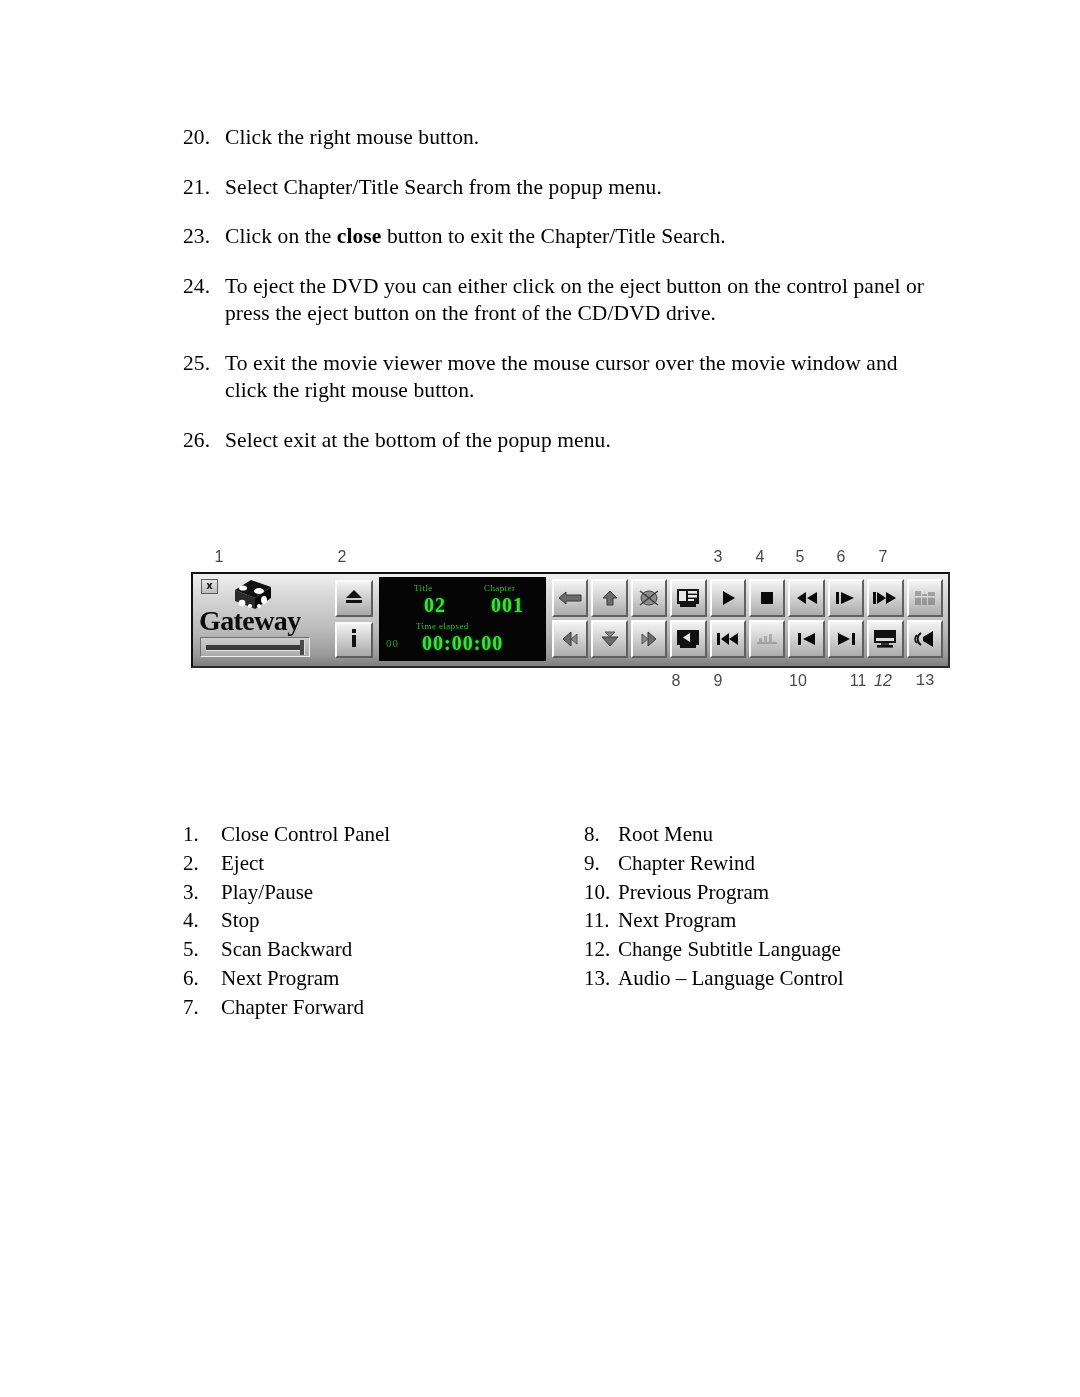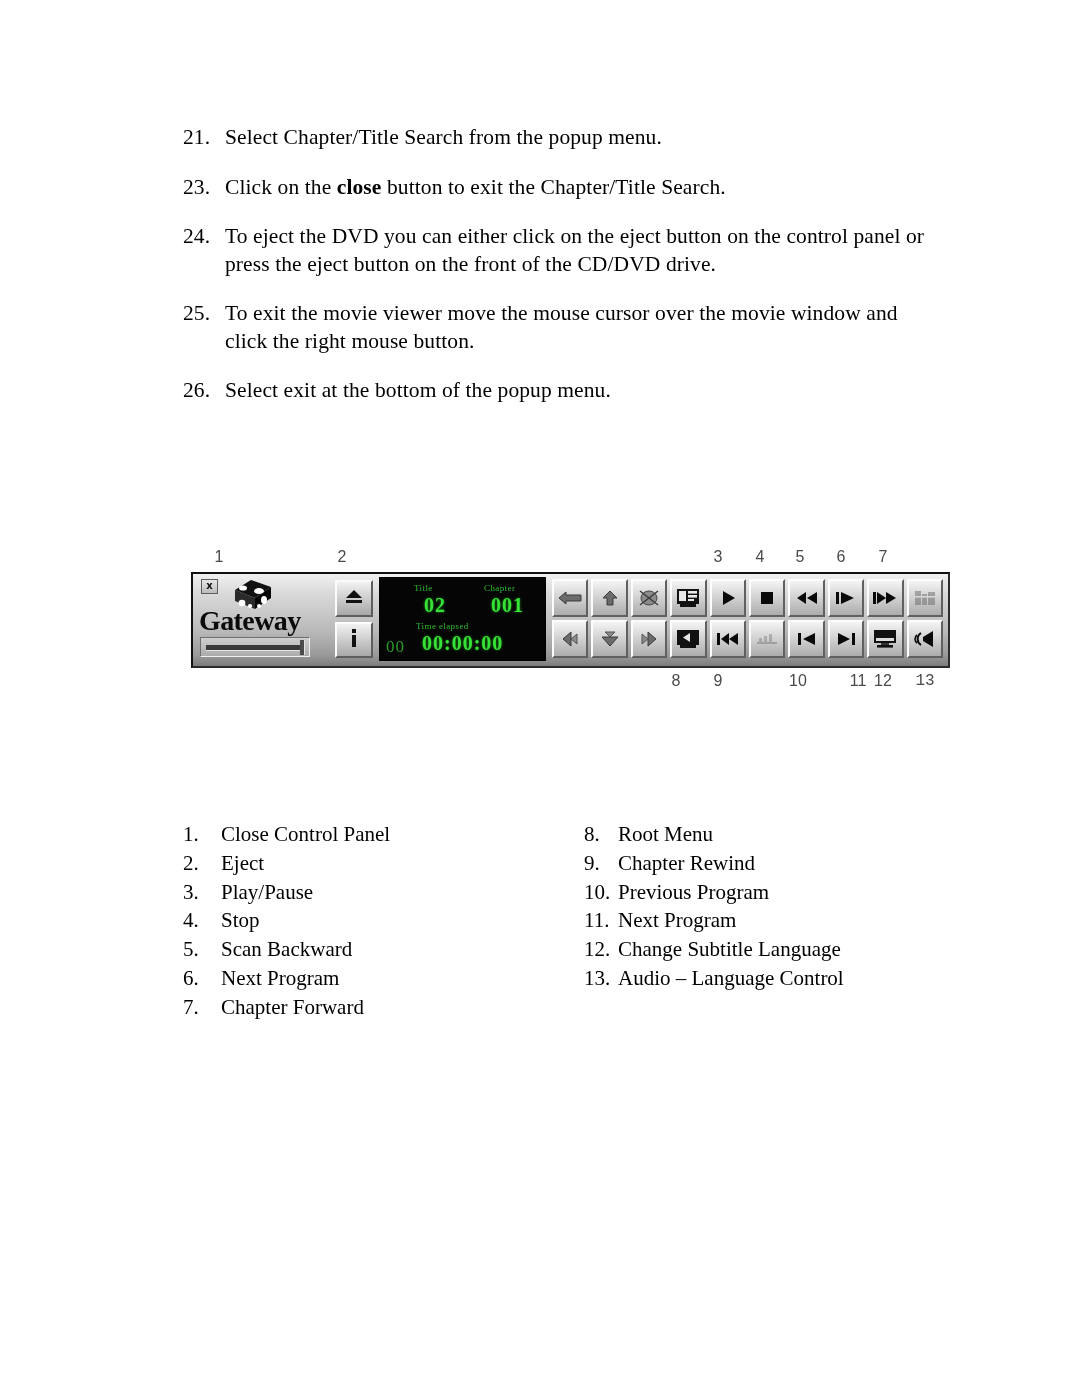--- a/index.html
+++ b/index.html
@@ -194,21 +194,21 @@
     position: absolute;
     font-size: 20px;
     font-weight: bold;
     letter-spacing: 1px;
     color: #35e235;
     text-shadow: 0 0 3px #1f8a1f;
     padding-left: 12px;
   }
   .lcd .tiny {
     position: absolute;
-    font-size: 17px;
+    font-size: 11px;
     color: #2a9b2a;
     letter-spacing: 1px;
   }
 
   
   .grid {
     flex: 1 1 auto;
     display: grid;
     grid-template-columns: repeat(10, 1fr);
     grid-template-rows: 1fr 1fr;
@@ -252,20 +252,24 @@
   .legend-num {
     flex: 0 0 38px;
     width: 38px;
   }
   .legend-col.right .legend-num { flex: 0 0 34px; width: 34px; }
 </style>
 </head>
 <body>
 
 <div class="steps" id="steps-container">
+    <div class="step">
+      <div class="step-num">20.</div>
+      <div class="step-text">Click the right mouse button.</div>
+    </div>
     <div class="step">
       <div class="step-num">21.</div>
       <div class="step-text">Select Chapter/Title Search from the popup menu.</div>
     </div>
     <div class="step">
       <div class="step-num">23.</div>
       <div class="step-text">Click on the <b>close</b> button to exit the Chapter/Title Search.</div>
     </div>
     <div class="step">
       <div class="step-num">24.</div>
@@ -290,21 +294,21 @@
       <div class="callout top" style="left: 558px;">4</div>
       <div class="callout top" style="left: 598px;">5</div>
       <div class="callout top" style="left: 639px;">6</div>
       <div class="callout top" style="left: 681px;">7</div>
     </div>
   <div id="callouts-bottom">
       <div class="callout bottom" style="left: 474px;">8</div>
       <div class="callout bottom" style="left: 516px;">9</div>
       <div class="callout bottom" style="left: 596px;">10</div>
       <div class="callout bottom" style="left: 639px; margin-left: 17px;">11</div>
-      <div class="callout bottom" style="left: 681px;">12</div>
+      <div class="callout bottom" style="left: 681px; font-style: italic;">12</div>
       <div class="callout bottom" style="left: 723px; font-family: Liberation Mono, monospace;">13</div>
     </div>
 
   <div class="panel">
 
     <div class="brand">
       <div class="close-btn">x</div>
 
       <div class="gw-logo">
         <svg width="44" height="33" viewBox="0 0 44 33">

